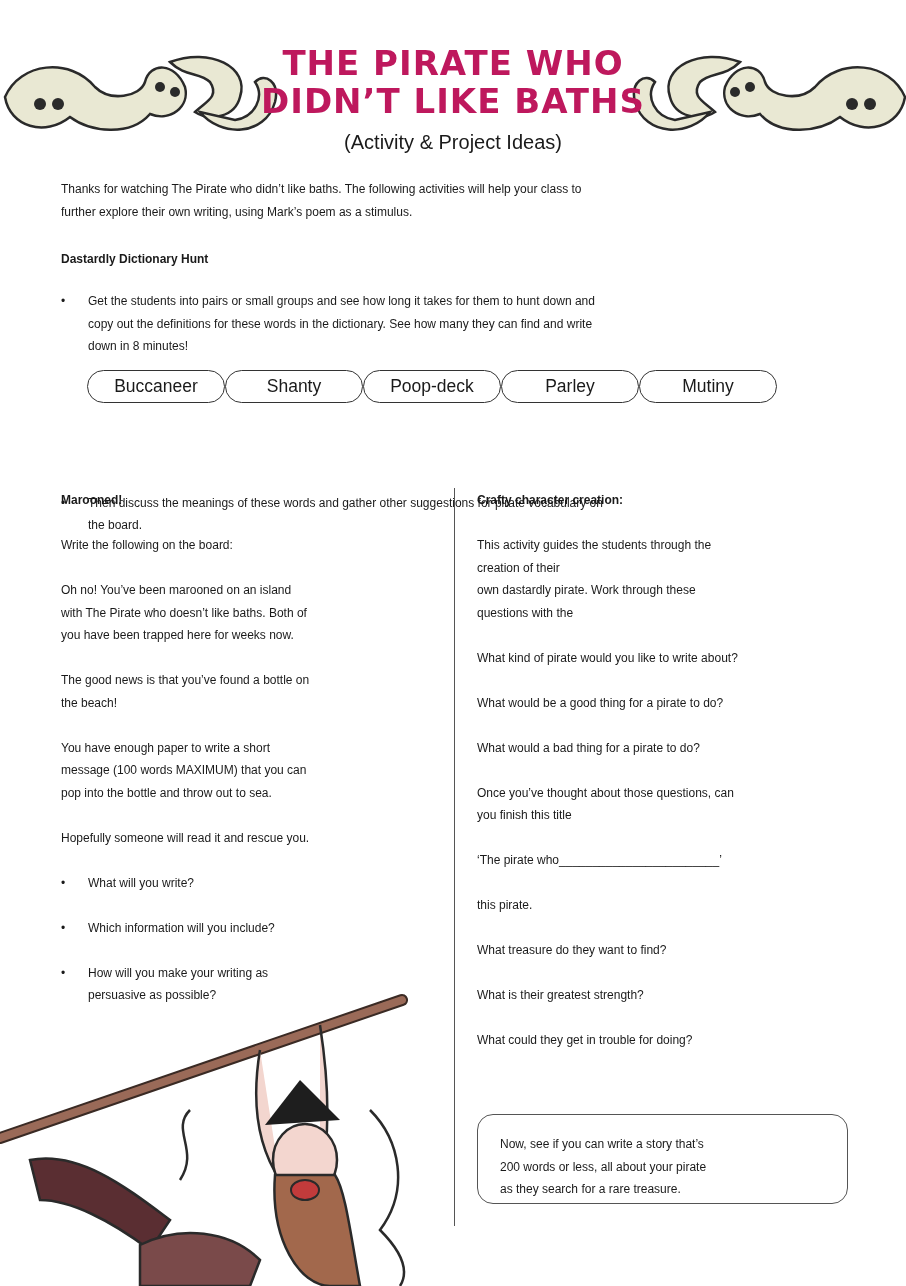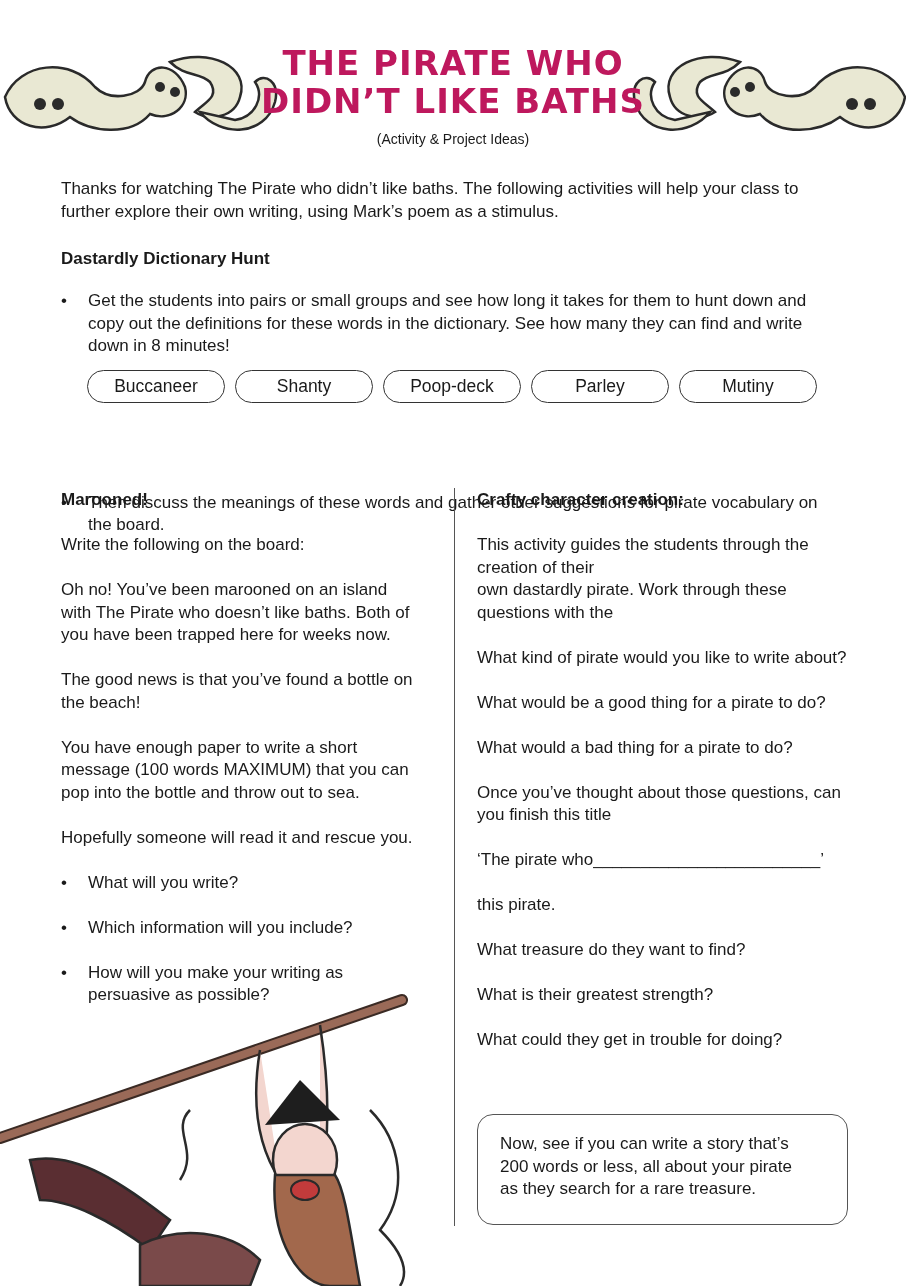--- a/index.html
+++ b/index.html
@@ -7,34 +7,34 @@
       width: 906px; height: 1286px; position: relative; overflow: hidden;
       background: #ffffff; color: #1a1a1a;
       font-family: "Liberation Sans", "DejaVu Sans", sans-serif;
     }
     .abs { position: absolute; }
     .title {
       left: 0; width: 906px; text-align: center; top: 44px;
       font-family: "DejaVu Sans", sans-serif; font-weight: bold;
       font-size: 34px; line-height: 38px; letter-spacing: 1px; color: #be185d;
     }
-    .subtitle { left: 0; width: 906px; text-align: center; top: 131px; font-size: 14px; }
-    .txt { font-size: 17px; line-height: 22.5px; }
+    .subtitle { left: 0; width: 906px; text-align: center; top: 131px; font-size: 20px; }
+    .txt { font-size: 12px; line-height: 22.5px; }
     .bold { font-weight: bold; }
     .bullet { padding-left: 27px; position: relative; }
     .bullet::before { content: "\2022"; position: absolute; left: 0; top: 0; }
-    .pills { left: 87px; top: 370px; width: 740px; display: flex; gap: 10px; }
+    .pills { left: 87px; top: 370px; width: 740px; display: flex; }
     .pill {
       width: 138px; height: 33px; border: 1.5px solid #333; border-radius: 17px;
       display: flex; align-items: center; justify-content: center;
       font-size: 17.5px; box-sizing: border-box;
     }
     .divider { left: 454px; top: 488px; width: 1px; height: 738px; background: #555; }
     .callout {
-      left: 477px; top: 1114px; width: 371px; height: 111px; box-sizing: border-box;
+      left: 477px; top: 1114px; width: 371px; height: 90px; box-sizing: border-box;
       border: 1.5px solid #555; border-radius: 16px; padding: 18px 22px;
     }
     .para { margin: 0 0 22.5px 0; }
     .orn path { fill: #e9e8d3; stroke: #2a2a2a; stroke-width: 2.5; }
   </style>
 </head>
 <body>
 
 <svg class="abs orn" style="left:0;top:42px" width="280" height="100" viewBox="0 0 280 100">
   <path d="M5,55 C20,20 70,15 95,45 C110,60 140,55 145,40 C150,20 175,20 185,45 C190,65 170,80 150,72 C130,95 90,90 70,75 C45,95 10,85 5,55 Z"></path>

